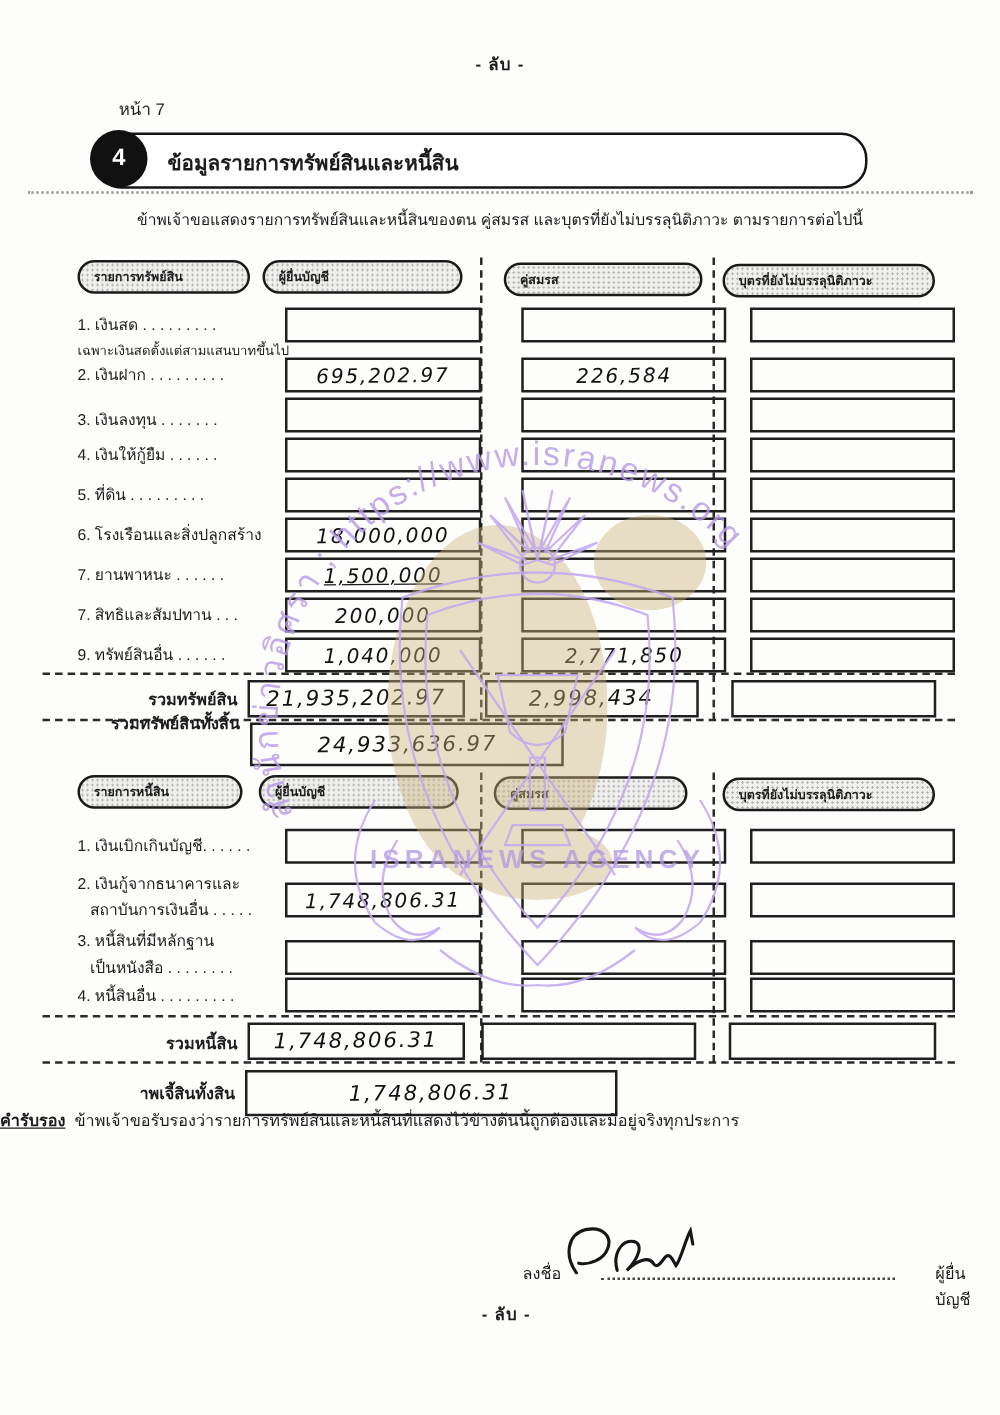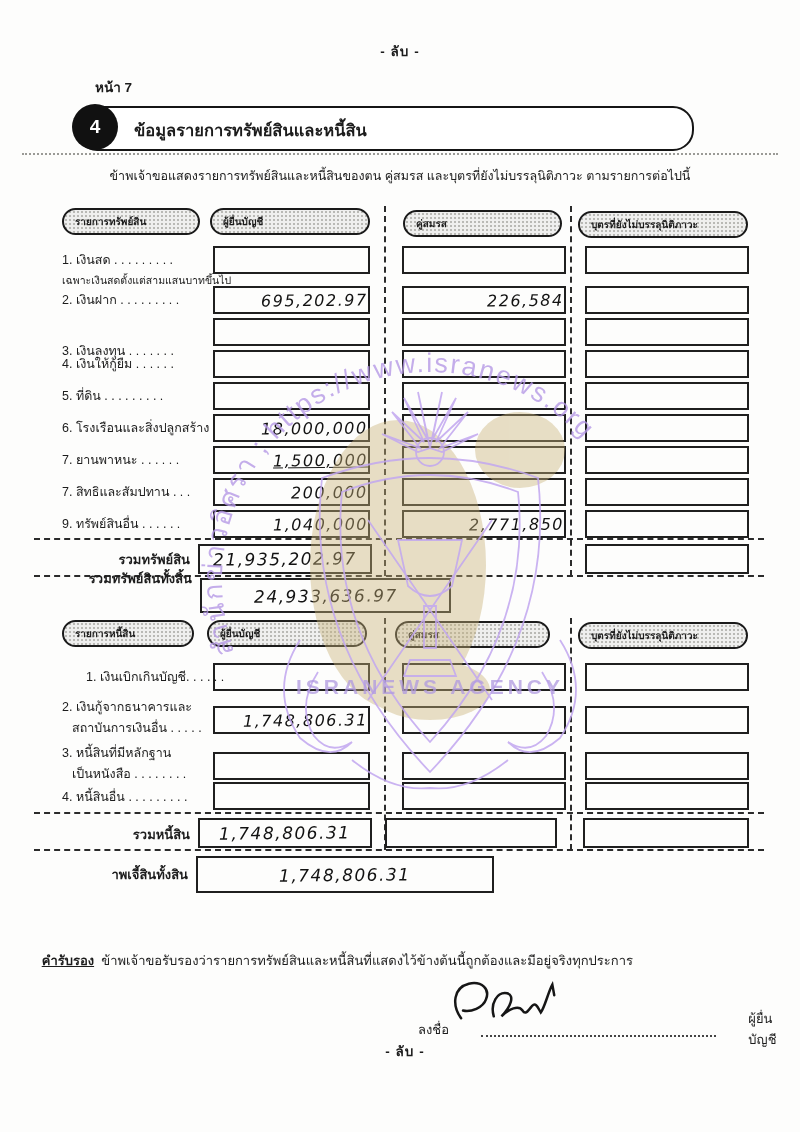--- a/index.html
+++ b/index.html
@@ -4,21 +4,21 @@
 <style>
   html,body{margin:0;padding:0;background:#888;}
   .page{
     position:relative;width:800px;height:1132px;margin:0 auto;
     background:#fdfdfc;overflow:hidden;
     font-family:"Liberation Sans","DejaVu Sans",sans-serif;
     color:#1c1c1c;
   }
   .abs{position:absolute;}
   .secret{font-weight:bold;font-size:13.5px;letter-spacing:1px;}
-  .page-num{font-size:13.5px;font-weight:700;}
+  .page-num{font-size:13.5px;font-weight:400;}
 
   
   .banner{
     position:absolute;left:76px;top:106px;width:614px;height:41px;
     border:2.5px solid #151515;border-radius:21px;background:#fff;
   }
   .badge{
     position:absolute;left:-6px;top:-4px;width:46px;height:46px;border-radius:50%;
     background:#111;color:#fff;font-size:19px;font-weight:bold;
     display:flex;align-items:center;justify-content:center;
@@ -43,21 +43,21 @@
     display:flex;align-items:center;padding-left:11px;box-sizing:border-box;
     white-space:nowrap;
   }
 
   .row-label{position:absolute;left:62px;width:152px;font-size:12.5px;font-weight:500;
     line-height:21px;white-space:nowrap;}
   .row-note{position:absolute;left:62px;font-size:10.5px;white-space:nowrap;}
 
   .value-box{
     position:absolute;height:24px;border:2.5px solid #1f1f1f;background:transparent;
-    display:flex;align-items:center;justify-content:flex-end;
+    display:flex;align-items:center;justify-content:center;margin-left:15px;
   }
   .col1{left:213px;width:153px;}
   .col2{left:402px;width:160px;}
   .col3{left:585px;width:160px;}
 
   .hw{
     font-family:"DejaVu Sans",sans-serif;font-style:italic;
     font-size:16px;letter-spacing:1.5px;color:#121212;
     transform:rotate(-0.6deg);white-space:nowrap;
   }
@@ -65,24 +65,24 @@
   .vdash{position:absolute;width:0;border-left:2.2px dashed #2b2b2b;}
   .hdash{position:absolute;left:34px;width:730px;height:0;border-top:2.5px dashed #2b2b2b;}
 
   .total-label{position:absolute;font-size:13px;font-weight:600;text-align:right;white-space:nowrap;}
   .total-box{position:absolute;height:26px;border:2.5px solid #1f1f1f;
     display:flex;align-items:center;justify-content:center;}
   .grand-box{position:absolute;border:2.5px solid #1f1f1f;
     display:flex;align-items:center;justify-content:center;}
   .hw-lg{font-size:17px;}
 
-  .cert{position:absolute;left:0;top:950px;width:633px;text-align:right;font-size:13px;}
+  .cert{position:absolute;left:0;top:886px;width:633px;text-align:left;font-size:13px;}
   .cert b{text-decoration:underline;}
 
-  .sig-row{position:absolute;left:418px;top:1008px;display:flex;align-items:center;
+  .sig-row{position:absolute;left:418px;top:1008px;display:flex;align-items:flex-start;
     font-size:13px;font-weight:500;gap:32px;}
   .sig-dots{display:inline-block;width:238px;border-bottom:2px dotted #444;height:14px;}
   .signature-svg{position:absolute;left:440px;top:976px;}
 
   .watermark{position:absolute;left:0;top:0;z-index:6;pointer-events:none;}
 </style>
 </head>
 <body>
 
 <div class="page">
@@ -124,21 +124,21 @@
       <div class="row-label" style="top: 290px;">2. เงินฝาก . . . . . . . . .</div>
       <div class="value-box col1" style="top: 286px;">
         <span class="hw">695,202.97</span>
       </div>
       <div class="value-box col2" style="top: 286px;">
         <span class="hw">226,584</span>
       </div>
       <div class="value-box col3" style="top: 286px;">
         <span class="hw"></span>
       </div>
-      <div class="row-label" style="top: 341px;">3. เงินลงทุน . . . . . . .</div>
+      <div class="row-label" style="top: 326px;">3. เงินลงทุน . . . . . . .</div>
       <div class="value-box col1" style="top: 318px;">
         <span class="hw"></span>
       </div>
       <div class="value-box col2" style="top: 318px;">
         <span class="hw"></span>
       </div>
       <div class="value-box col3" style="top: 318px;">
         <span class="hw"></span>
       </div>
       <div class="row-label" style="top: 354px;">4. เงินให้กู้ยืม . . . . . .</div>
@@ -201,37 +201,40 @@
       <div class="value-box col3" style="top: 510px;">
         <span class="hw"></span>
       </div>
     </div>
 
   <div class="hdash" style="top:538px;"></div>
   <div class="total-label" style="left:60px;top:549px;width:130px;">รวมทรัพย์สิน</div>
   <div class="total-box" style="left:198px;top:544px;width:170px;">
     <span class="hw hw-lg">21,935,202.97</span>
   </div>
+  <div class="total-box" style="left:388px;top:544px;width:167px;">
+    <span class="hw hw-lg">2,998,434</span>
+  </div>
   <div class="total-box" style="left:585px;top:544px;width:160px;">
     <span class="hw hw-lg"></span>
   </div>
   <div class="hdash" style="top:575px;"></div>
 
   <div class="total-label" style="left:60px;top:568px;width:132px;">รวมทรัพย์สินทั้งสิ้น</div>
   <div class="grand-box" style="left:200px;top:578px;width:247px;height:31px;">
     <span class="hw hw-lg">24,933,636.97</span>
   </div>
 
   <div class="pill" style="left:62px;top:620px;width:132px;">รายการหนี้สิน</div>
   <div class="pill" style="left:207px;top:620px;width:160px;">ผู้ยื่นบัญชี</div>
   <div class="pill" style="left:395px;top:621px;width:155px;">คู่สมรส</div>
   <div class="pill" style="left:578px;top:622px;width:170px;">บุตรที่ยังไม่บรรลุนิติภาวะ</div>
 
   <div id="liability-rows">
-      <div class="row-label" style="top: 667px; margin-left: 24px;">1. เงินเบิกเกินบัญชี. . . . . .</div>
+      <div class="row-label" style="top: 667px;">1. เงินเบิกเกินบัญชี. . . . . .</div>
       <div class="value-box col1" style="top: 663px;">
         <span class="hw"></span>
       </div>
       <div class="value-box col2" style="top: 663px;">
         <span class="hw"></span>
       </div>
       <div class="value-box col3" style="top: 663px;">
         <span class="hw"></span>
       </div>
       <div class="row-label" style="top: 697px;">

